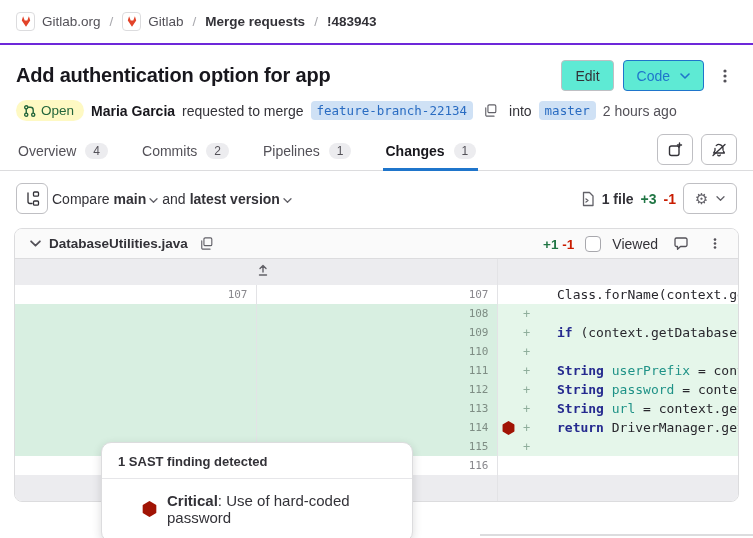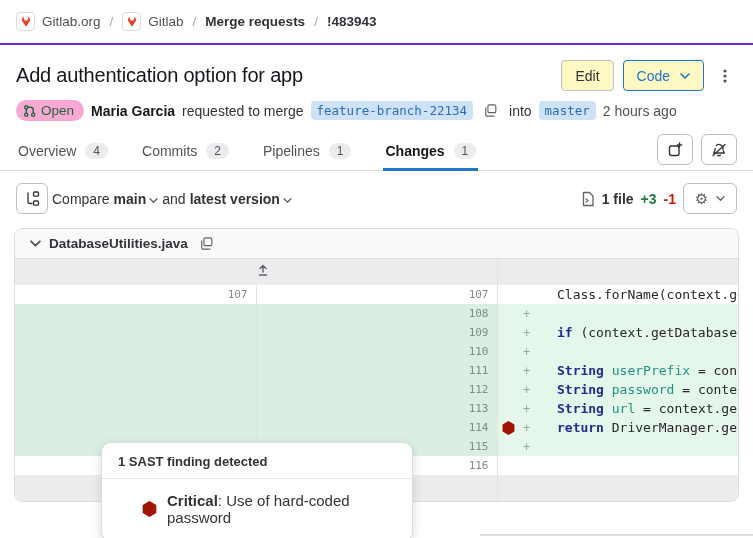--- a/index.html
+++ b/index.html
@@ -18,34 +18,34 @@
   .crumb { display:flex; align-items:center; gap:7px; }
   .crumb-avatar {
     width:19px; height:19px; border:1px solid #dcdcde; border-radius:4px;
     display:flex; align-items:center; justify-content:center; background:#fff;
   }
   .crumb-sep { color:#a8a8ad; }
   .crumb-strong { font-weight:700; color:#333238; }
 
   
   .title-row { margin:15px 16px 0; display:flex; align-items:center; }
-  .title-row h1 { margin:0; font-size:20px; font-weight:400; color:#18171d; letter-spacing:-0.2px; }
+  .title-row h1 { margin:0; font-size:20px; font-weight:700; color:#18171d; letter-spacing:-0.2px; }
   .title-actions { margin-left:auto; display:flex; align-items:center; gap:9px; }
   .btn {
     height:31px; padding:0 13px; border:1px solid #bfbfc3; border-radius:4px;
-    background:#fef9c3; font-size:14px; color:#333238; display:inline-flex;
+    background:#5eead4; font-size:14px; color:#333238; display:inline-flex;
     align-items:center; gap:7px; cursor:pointer; font-family:inherit;
   }
   .btn-code { border-color:#1f75cb; color:#1f75cb; }
   .icon-btn-plain { border:none; background:none; padding:2px 4px; cursor:pointer; display:flex; }
 
   
   .status-row { margin:9px 16px 0; display:flex; align-items:center; gap:7px; font-size:14px; flex-wrap:nowrap; }
   .badge-open {
-    display:inline-flex; align-items:center; gap:5px; background:#f9a8d4; color:#24663b;
+    display:inline-flex; align-items:center; gap:5px; background:#fef9c3; color:#24663b;
     border-radius:12px; padding:3px 10px 3px 7px; font-size:13.5px;
   }
   .ref-chip {
     background:#cfe1f5; color:#2a6cc2; border-radius:4px; padding:2px 6px;
     font-family:"DejaVu Sans Mono", monospace; font-size:12.5px;
   }
   .status-author { font-weight:700; color:#18171d; }
   .status-time { color:#535158; }
 
   
@@ -299,20 +299,39 @@
           <path d="M1 2 L5 6 L9 2" stroke="#535158" stroke-width="1.6" fill="none" stroke-linecap="round" stroke-linejoin="round"></path>
         </svg>
     </span>
     <span class="file-name">DatabaseUtilities.java</span>
     <span class="icon-btn-plain">
       <svg width="14" height="15" viewBox="0 0 16 16" fill="none" stroke="#626168" stroke-width="1.3">
         <rect x="4.5" y="1.5" width="9" height="9" rx="1.5"></rect>
         <path d="M11.5 14.5 h-8 a1.5 1.5 0 0 1 -1.5 -1.5 v-8" stroke-linecap="round"></path>
       </svg>
     </span>
+    <div class="file-header-right">
+      <span><span class="fh-add">+1</span> <span class="fh-del">-1</span></span>
+      <span class="checkbox"></span>
+      <span class="viewed-label">Viewed</span>
+      <span class="icon-btn-plain">
+        <svg width="16" height="15" viewBox="0 0 16 15" fill="none" stroke="#535158" stroke-width="1.3" stroke-linejoin="round">
+          <path d="M14 9 a1.5 1.5 0 0 1 -1.5 1.5 H7.5 L4.5 13.3 V10.5 H3.5 A1.5 1.5 0 0 1 2 9 V3.5 A1.5 1.5 0 0 1 3.5 2 h9 A1.5 1.5 0 0 1 14 3.5 Z"></path>
+        </svg>
+      </span>
+      <span class="icon-btn-plain">
+        <svg width="14" height="15" viewBox="0 0 16 16">
+            <g fill="#535158">
+              <circle cx="8" cy="3.5" r="1.5"></circle>
+              <circle cx="8" cy="8" r="1.5"></circle>
+              <circle cx="8" cy="12.5" r="1.5"></circle>
+            </g>
+          </svg>
+      </span>
+    </div>
   </div>
   <table class="diff-table">
     <tbody id="diff-body">
         <tr class="expand">
           <td colspan="2" class="ln-expand"><span style="display:inline-block"><svg width="12" height="13" viewBox="0 0 12 13" fill="none" stroke="#626168" stroke-width="1.4" stroke-linecap="round" stroke-linejoin="round">
                 <path d="M6 1.5 v6.5 M3 4.5 L6 1.5 L9 4.5 M2.5 11 h7"></path>
               </svg></span></td>
           <td class="code-expand"></td>
         </tr>
         <tr class="context">

